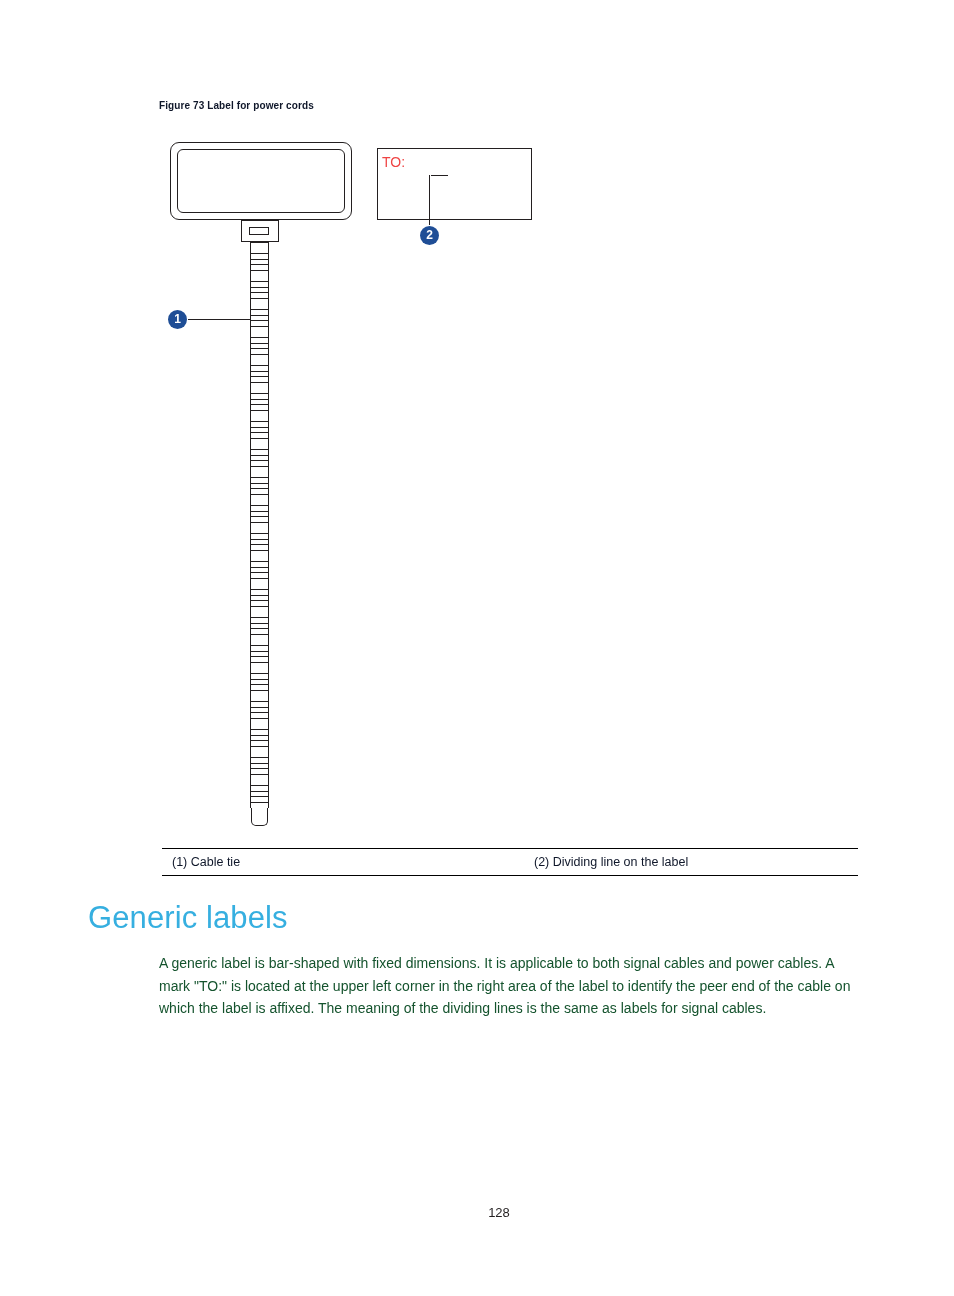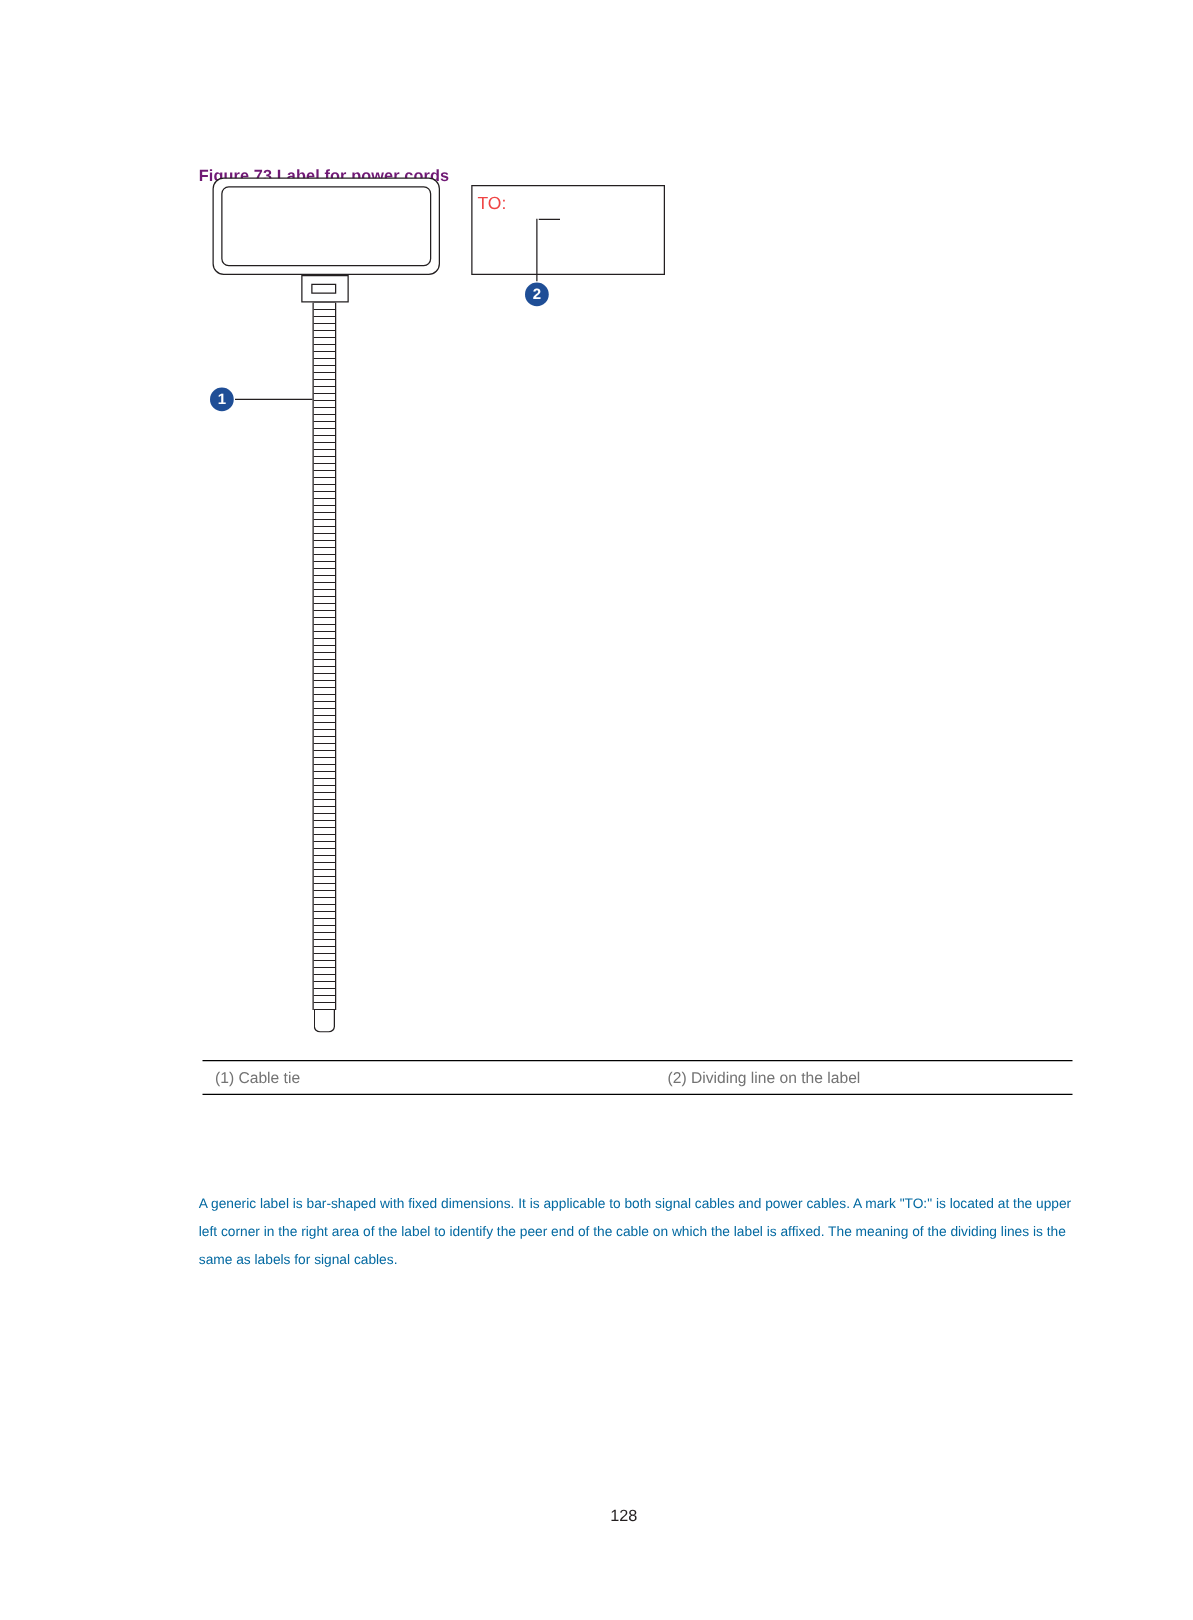--- a/index.html
+++ b/index.html
@@ -19,25 +19,24 @@
   .page {
     position: absolute;
     inset: 0;
   }
 
   
   .fig-caption {
     position: absolute;
     left: 159px;
     top: 100px;
-    font-size: 13px;
+    font-size: 10px;
     font-weight: bold;
-    color: #701a75;
+    color: #0f172a;
     letter-spacing: 0.1px;
-    margin-top: 33px;
   }
 
   
   .figure {
     position: absolute;
     left: 150px;
     top: 130px;
     width: 720px;
     height: 710px;
   }
@@ -197,44 +196,44 @@
     box-sizing: border-box;
   }
   .legend-row {
     display: flex;
     height: 100%;
     align-items: center;
     font-size: 12.5px;
   }
   .legend-cell {
     padding-left: 10px;
-    color: #737373;
+    color: #0f172a;
   }
   .legend-cell.first { width: 352px; }
 
   
   .h1 {
     position: absolute;
     left: 88px;
     top: 900px;
     font-size: 31px;
     color: #36afe0;
     font-weight: normal;
     letter-spacing: 0.1px;
   }
 
   
   .body-text {
     position: absolute;
     left: 159px;
     top: 952px;
     width: 708px;
-    font-size: 11px;
+    font-size: 14px;
     line-height: 22.5px;
-    color: #0369a1;
+    color: #14532d;
     text-align: left;
   }
 
   
   .page-number {
     position: absolute;
     left: 0;
     right: 0;
     top: 1205px;
     text-align: center;
@@ -272,18 +271,19 @@
     <div class="callout callout-2">2</div>
   </div>
 
   <div class="legend">
     <div class="legend-row">
       <div class="legend-cell first">(1) Cable tie</div>
       <div class="legend-cell">(2) Dividing line on the label</div>
     </div>
   </div>
 
+  <div class="h1">Generic labels</div>
 
   <div class="body-text">A generic label is bar-shaped with fixed dimensions. It is applicable to both signal cables and power cables. A mark "TO:" is located at the upper left corner in the right area of the label to identify the peer end of the cable on which the label is affixed. The meaning of the dividing lines is the same as labels for signal cables.</div>
 
   <div class="page-number">128</div>
 
 </div>
 
 </body></html>

